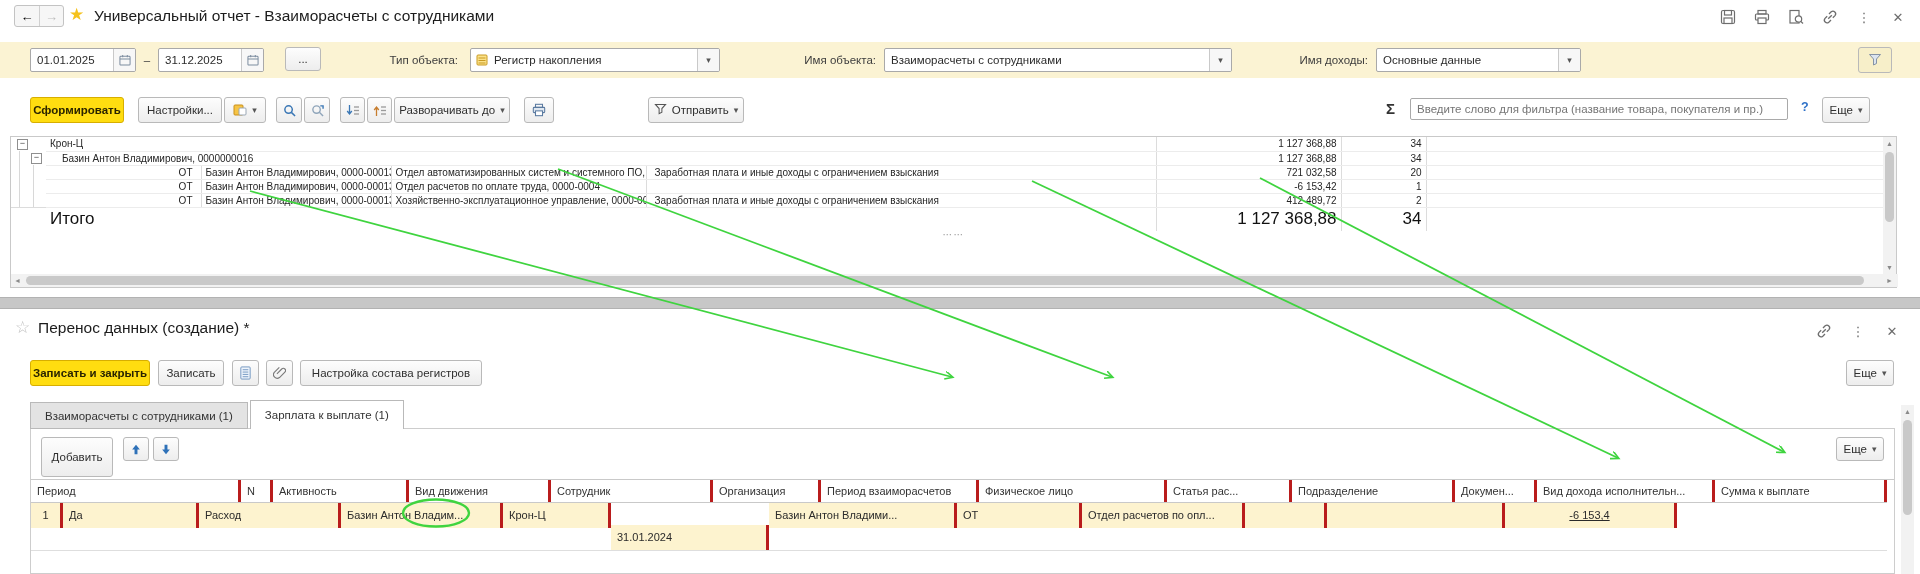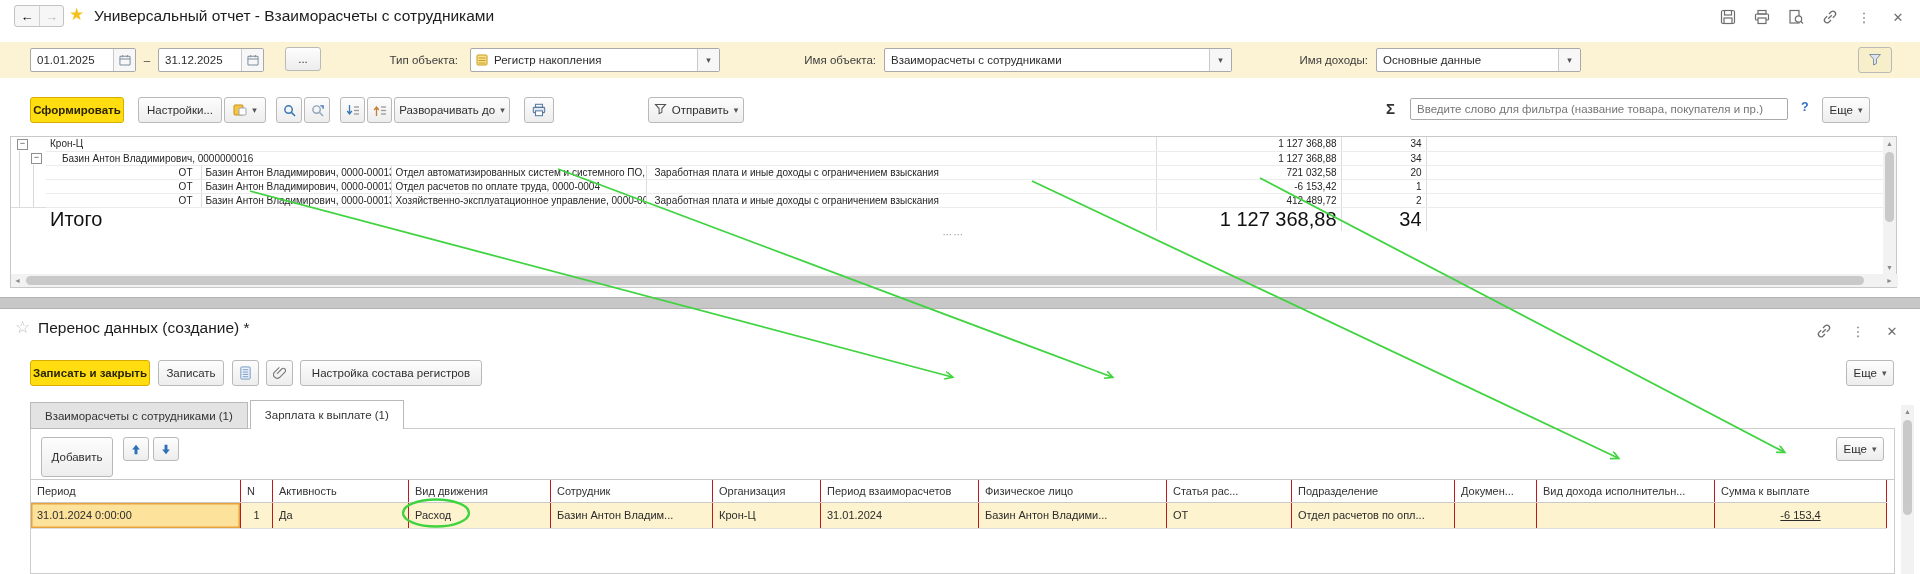--- a/index.html
+++ b/index.html
@@ -40,39 +40,39 @@
   table.rpt{border-collapse:collapse;table-layout:fixed;width:1874px;font-size:10px;color:#262626;}
   table.rpt td{border-right:1px solid #dcdcdc;border-bottom:1px solid #ececec;height:14px;padding:0 4px;
        white-space:nowrap;overflow:hidden;box-sizing:border-box;}
   table.rpt td.tree{border-right:none;border-bottom:none;position:relative;}
   td.tree.t1::before,td.tree.t2::before{content:"";position:absolute;left:8px;top:0;bottom:0;border-left:1px solid #d8d8d8;}
   td.tree.t2::after{content:"";position:absolute;left:22px;top:0;bottom:0;border-left:1px solid #d8d8d8;}
   .mbox{display:inline-block;width:9px;height:9px;line-height:7px;font-size:9px;text-align:center;border:1px solid #8f8f8f;background:#fff;color:#444;vertical-align:middle;}
   td.num,td.cnt{text-align:right;}
   td.num{padding-right:10px;}
   td.cnt{padding-right:8px;}
-  tr.total td{height:24px;font-size:20px;color:#111;border-bottom:none;border-top:1px solid #dcdcdc;}
+  tr.total td{height:24px;font-size:17px;color:#111;border-bottom:none;border-top:1px solid #dcdcdc;}
   .dots{position:absolute;left:50%;top:92px;transform:translateX(-50%);color:#9a9a9a;font-size:10px;letter-spacing:1px;}
   
   .vsb,.hsb{position:absolute;background:#f2f2f2;}
   .vsb{width:13px;}
   .hsb{height:13px;}
   .sb-ar{position:absolute;color:#8a8a8a;font-size:7px;line-height:13px;width:13px;text-align:center;}
   .thumb{position:absolute;background:#c9c9c9;border-radius:6px;}
   
   .wsep{position:absolute;left:0;top:297px;width:100%;height:12px;background:#c7c7c7;border-top:1px solid #b2b2b2;border-bottom:1px solid #b2b2b2;box-sizing:border-box;}
   
   .tabs{position:absolute;left:30px;top:400px;display:flex;align-items:flex-end;z-index:4;}
   .tab{height:27px;box-sizing:border-box;border:1px solid #b9b9b9;background:#e3e3e3;font-size:11.5px;color:#333;
        display:flex;align-items:center;padding:0 14px;margin-right:2px;white-space:nowrap;}
   .tab.active{background:#fff;height:29px;border-bottom:none;z-index:5;}
   .gbox{position:absolute;left:30px;top:428px;width:1865px;height:146px;box-sizing:border-box;border:1px solid #cdcdcd;background:#fff;}
   .grid{position:absolute;left:0;top:50px;width:1863px;border-top:1px solid #c9c9c9;font-size:11px;}
   .grow{display:flex;width:1856px;}
-  .gc{flex:0 0 auto;box-sizing:border-box;border-right:1px solid #b91c1c;padding:0 6px;white-space:nowrap;overflow:hidden;}
+  .gc{flex:0 0 auto;box-sizing:border-box;border-right:3px solid #b91c1c;padding:0 6px;white-space:nowrap;overflow:hidden;}
   .ghead .gc{height:22px;line-height:22px;color:#333;background:#fff;}
   .ghead{border-bottom:1px solid #c9c9c9;}
   .gdata .gc{height:25px;line-height:25px;background:#fdf3cf;}
   .gdata{border-bottom:1px solid #dedede;}
   .gc.sel{background:#fce29a;box-shadow:inset 0 0 0 1.5px var(--sel,#e8a33d);}
   .gc.rt{text-align:center;text-decoration:underline;}
   .gc.ct{text-align:center;}
   
   .overlay{position:absolute;left:0;top:0;width:1920px;height:574px;pointer-events:none;z-index:100;}
 </style>
@@ -448,27 +448,26 @@
           <div class="gc" style="width:108px;">Организация</div>
           <div class="gc" style="width:158px;">Период взаиморасчетов</div>
           <div class="gc" style="width:188px;">Физическое лицо</div>
           <div class="gc" style="width:125px;">Статья рас...</div>
           <div class="gc" style="width:163px;">Подразделение</div>
           <div class="gc" style="width:82px;">Докумен...</div>
           <div class="gc" style="width:178px;">Вид дохода исполнительн...</div>
           <div class="gc" style="width:172px;">Сумма к выплате</div>
         </div>
         <div class="grow gdata">
-          <div class="gc sel" style="width:210px;">31.01.2024 0:00:00</div>
           <div class="gc ct" style="width:32px;">1</div>
           <div class="gc" style="width:136px;">Да</div>
           <div class="gc" style="width:142px;">Расход</div>
           <div class="gc" style="width:162px;">Базин Антон Владим...</div>
           <div class="gc" style="width:108px;">Крон-Ц</div>
-          <div class="gc" style="width:158px;">31.01.2024</div>
+          <div class="gc" style="width:158px;margin-top:22px;">31.01.2024</div>
           <div class="gc" style="width:188px;">Базин Антон Владими...</div>
           <div class="gc" style="width:125px;">ОТ</div>
           <div class="gc" style="width:163px;">Отдел расчетов по опл...</div>
           <div class="gc" style="width:82px;"></div>
           <div class="gc" style="width:178px;"></div>
           <div class="gc rt" style="width:172px;">-6 153,4</div>
         </div>
       </div>
     </div>
 

